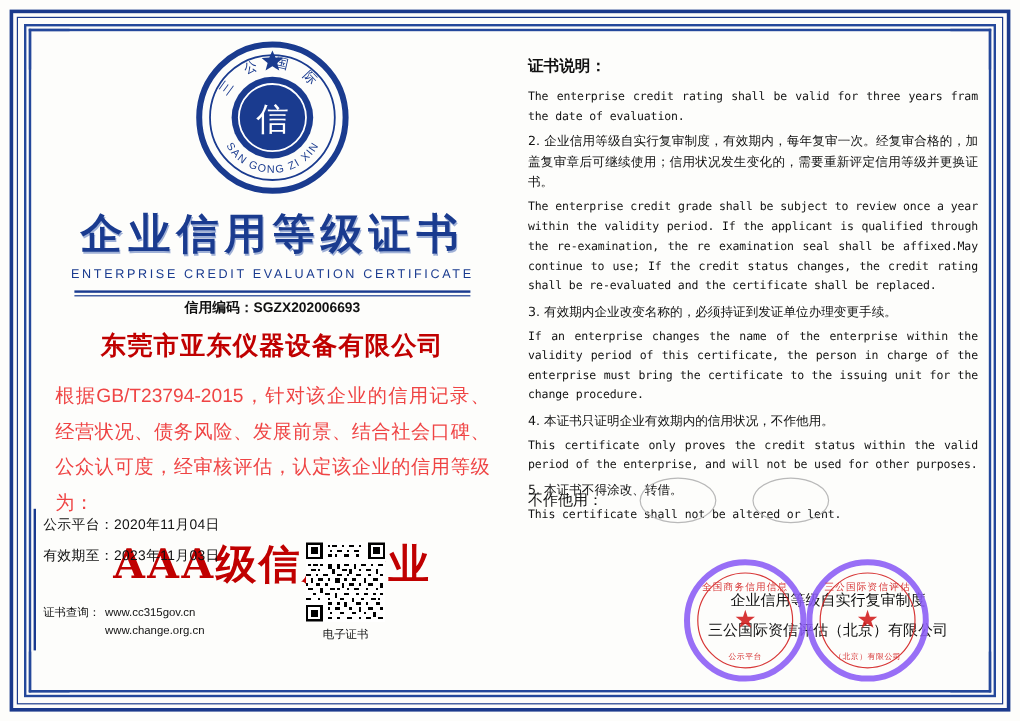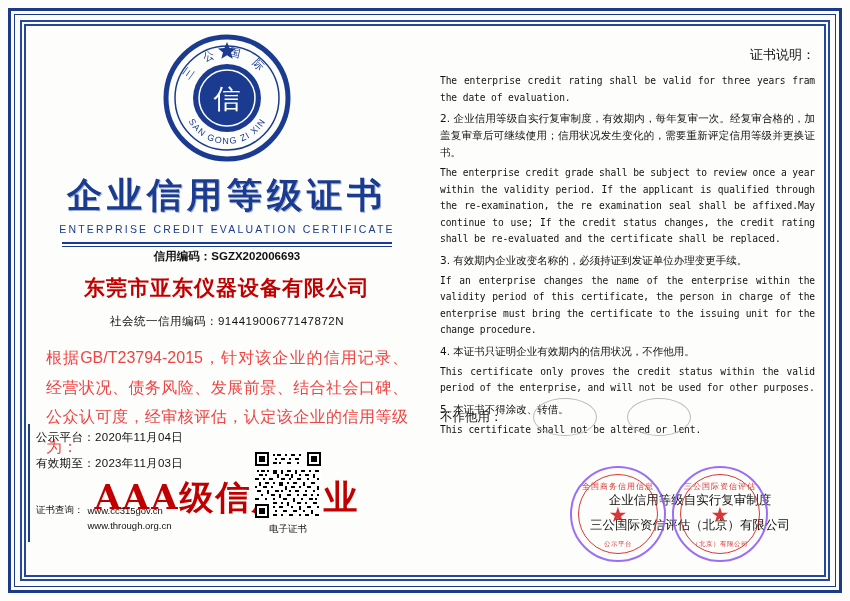--- a/index.html
+++ b/index.html
@@ -147,21 +147,21 @@
   }
   .qr-cap{
     font-size:9.5px;color:#111;margin-top:5px;
   }
 
   
   .right{
     position:absolute;left:440px;top:46px;width:375px;
   }
   .notes-title{
-    font-size:13px;font-weight:normal;color:#111;margin-bottom:9px;text-align:right;
+    font-size:13px;font-weight:bold;color:#111;margin-bottom:9px;
   }
   .note{
     font-size:10.5px;
     line-height:1.62;
     color:#111;
     margin-bottom:4px;
     text-align:justify;
   }
   .note.en{
     font-family:"DejaVu Sans Mono","Liberation Mono",monospace;
@@ -188,21 +188,21 @@
     position:absolute;left:440px;top:490px;width:380px;
     font-size:12.5px;color:#111;
   }
   .issuer-name{
     position:absolute;left:545px;top:488px;width:290px;
     font-size:12.5px;color:#111;line-height:2.0;text-align:center;
   }
 
   
   .seal{
-    position:absolute;border:2px solid #8b5cf6;border-radius:50%;
+    position:absolute;border:5px solid #8b5cf6;border-radius:50%;
     width:92px;height:92px;opacity:.88;
   }
   .seal .seal-inner{
     position:absolute;left:6px;top:6px;right:6px;bottom:6px;
     border:1px solid #d21b1b;border-radius:50%;
   }
   .seal .star{
     position:absolute;left:50%;top:50%;transform:translate(-50%,-50%);
     color:#d21b1b;font-size:21px;line-height:1;
   }
@@ -248,35 +248,34 @@
       </svg>
     </div>
 
     <div class="title-cn">企业信用等级证书</div>
     <div class="title-en">ENTERPRISE CREDIT EVALUATION CERTIFICATE</div>
     <div class="title-rule"></div>
     <div class="title-rule2"></div>
 
     <div class="cert-no">信用编码：SGZX202006693</div>
     <div class="company">东莞市亚东仪器设备有限公司</div>
-    <div class="usci">社会统一信用编码：91441900677147872N</div>
     <div class="para">根据GB/T23794-2015，针对该企业的信用记录、经营状况、债务风险、发展前景、结合社会口碑、公众认可度，经审核评估，认定该企业的信用等级为：</div>
     <div class="grade">AAA级信用企业</div>
   </div>
 
   <div class="qleft-rule"></div>
 
   <div class="bottom-left">
     <div class="date-line">公示平台：2020年11月04日</div>
     <div class="date-line">有效期至：2023年11月03日</div>
     <div class="query-block">
       <span class="query-label">证书查询：</span>
       <span class="query-urls">
         <div>www.cc315gov.cn</div>
-        <div>www.through.org.cn</div>
+        <div>www.change.org.cn</div>
       </span>
     </div>
   </div>
 
   <div class="qr-wrap">
     <svg class="qr" viewBox="0 0 33 33" shape-rendering="crispEdges">
       <rect width="33" height="33" fill="#fff"></rect>
       <g fill="#000">
         <rect x="0" y="0" width="7" height="7"></rect>
           <rect x="1" y="1" width="5" height="5" fill="#fff"></rect>

